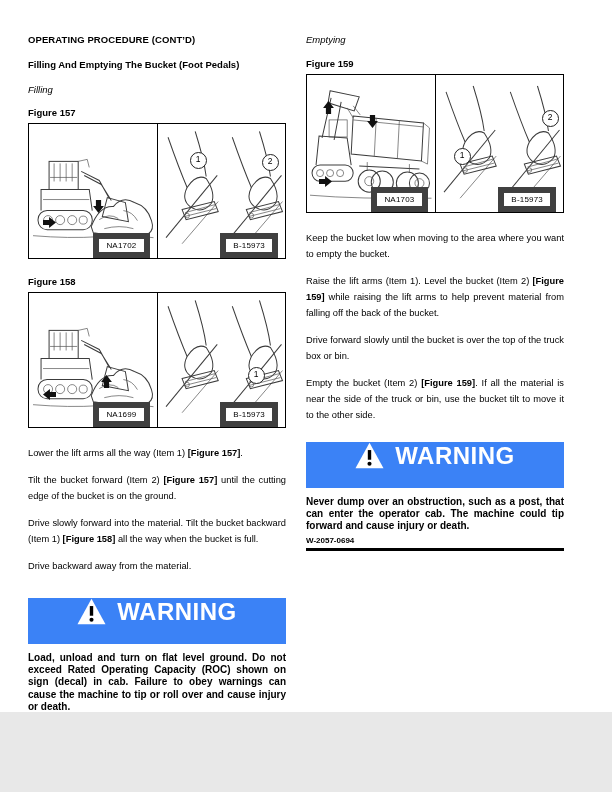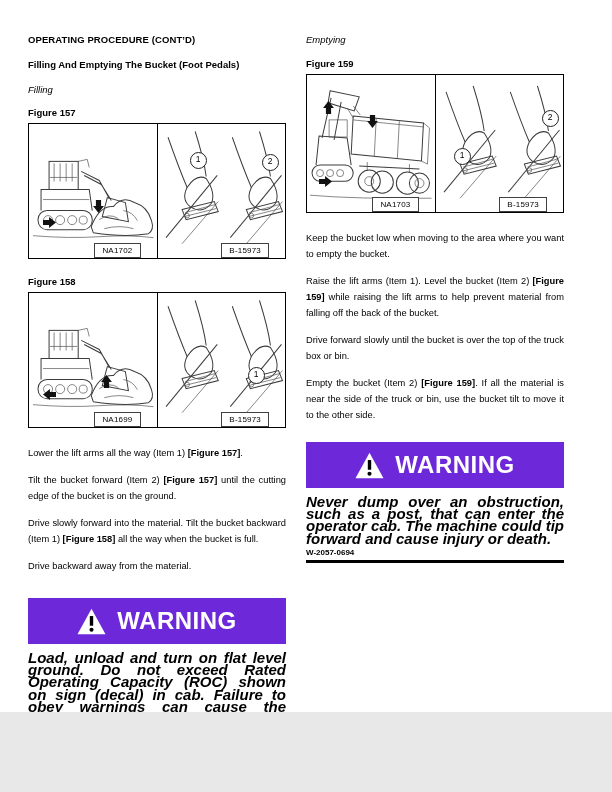--- a/index.html
+++ b/index.html
@@ -16,43 +16,43 @@
   .topic-title{margin:14px 0 0 0;font-size:9.5px;font-weight:bold;}
   .ital-head{margin:14px 0 0 0;font-size:9.5px;font-style:italic;}
   .fig-title{margin:12px 0 0 0;font-size:9.5px;font-weight:bold;}
   .fig-title.spaced{margin-top:17px;}
 
   .figure-box{margin-top:5px;border:1.5px solid #000;height:134px;display:flex;background:#fff;}
   .panel{flex:1;position:relative;overflow:hidden;}
   .panel.first{border-right:1.3px solid #000;}
   .panel svg.illu{position:absolute;left:0;top:0;width:100%;height:100%;}
   .img-label{
-    position:absolute;right:16px;bottom:0;border:1px solid #404040;background:#fff;
+    position:absolute;right:7px;bottom:0;border:6px solid #404040;background:#fff;
     font-size:8px;padding:2px 7px 2px 7px;line-height:9px;letter-spacing:.2px;
   }
   .callout{
     position:absolute;width:15px;height:15px;border:1.2px solid #222;border-radius:50%;
     background:#fff;font-size:8.5px;line-height:13px;text-align:center;font-weight:400;
   }
   .fig-arrow{position:absolute;width:11px;height:13px;}
   .fig-arrow svg{width:100%;height:100%;display:block;}
   .rot-right{transform:rotate(-90deg);}
   .rot-left{transform:rotate(90deg);}
   .rot-up{transform:rotate(180deg);}
 
   p.body{margin:11px 0 0 0;font-size:9.3px;line-height:16px;text-align:justify;}
   p.body.lead{margin-top:17px;}
   .b{font-weight:bold;}
 
   .warning-block{margin-top:24px;}
   .warn-banner{
-    background:#6d28d9;height:46px;display:flex;align-items:center;justify-content:center;gap:11px;
+    background:#3b82f6;height:46px;display:flex;align-items:flex-start;justify-content:center;gap:11px;
   }
   .warn-word{color:#fff;font-size:24px;font-weight:bold;letter-spacing:.5px;}
-  .warn-text{margin:8px 0 0 0;font-size:15px;font-weight:bold;line-height:12.2px;text-align:justify;font-style:italic;}
+  .warn-text{margin:8px 0 0 0;font-size:10px;font-weight:bold;line-height:12.2px;text-align:justify;}
   .warn-code{margin:3px 0 0 0;font-size:8px;font-weight:bold;text-align:left;}
   .warn-endbar{margin-top:3px;height:3.5px;background:#000;}
 
   .footer-page{position:absolute;left:278px;top:758px;font-size:9px;font-weight:bold;}
   .footer-title{position:absolute;right:36px;top:758px;font-size:14px;font-weight:bold;}
 
   .sketch{stroke:#3c3c3c;stroke-width:1;fill:none;}
   .sketch-thin{stroke:#555;stroke-width:.7;fill:none;}
   .solid{fill:#111;stroke:none;}
 </style>

